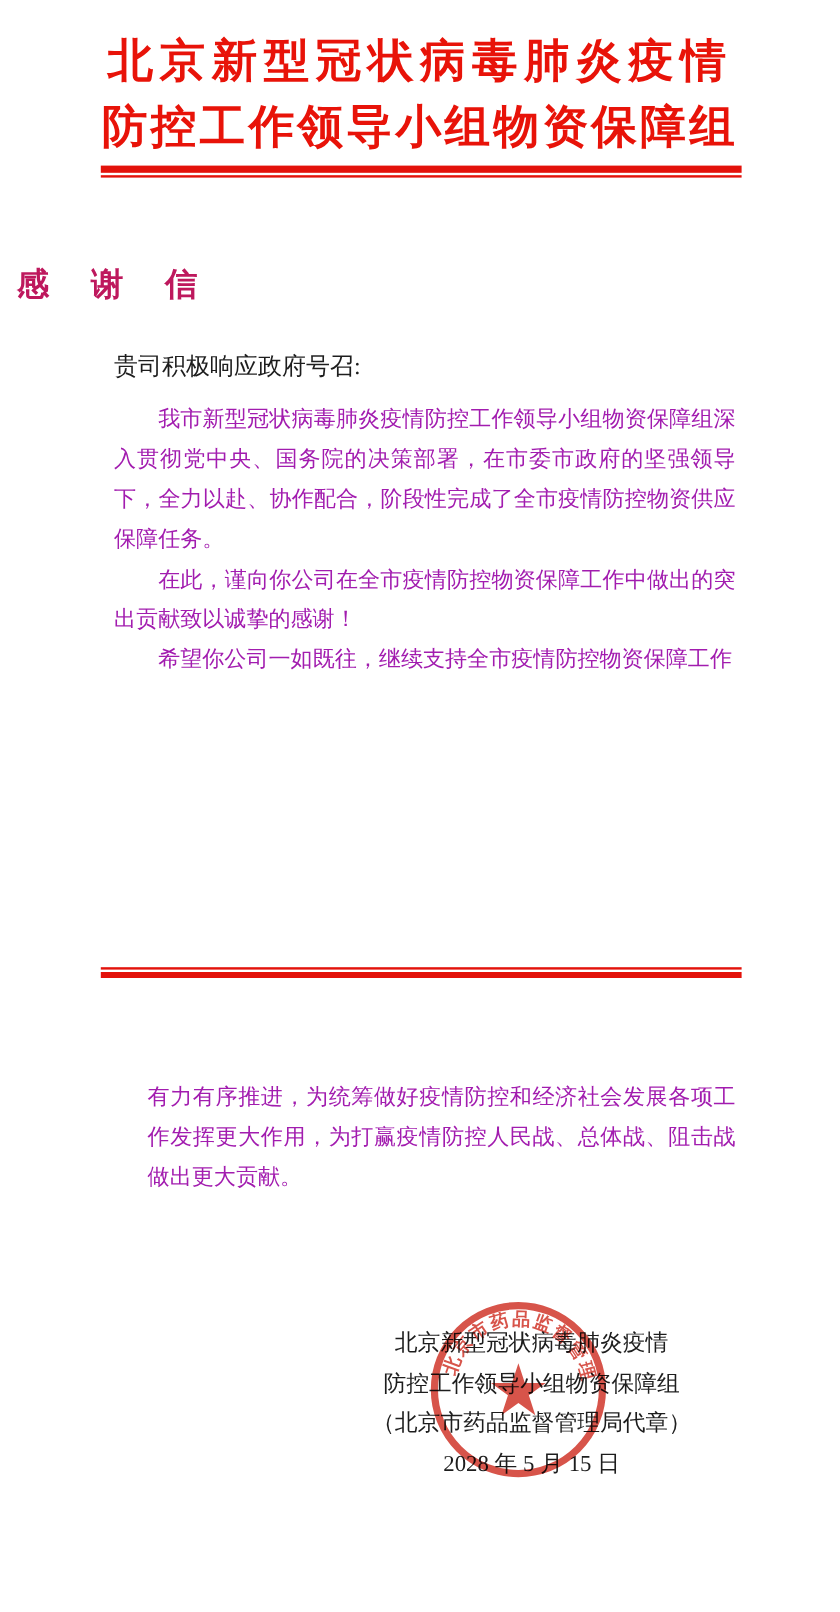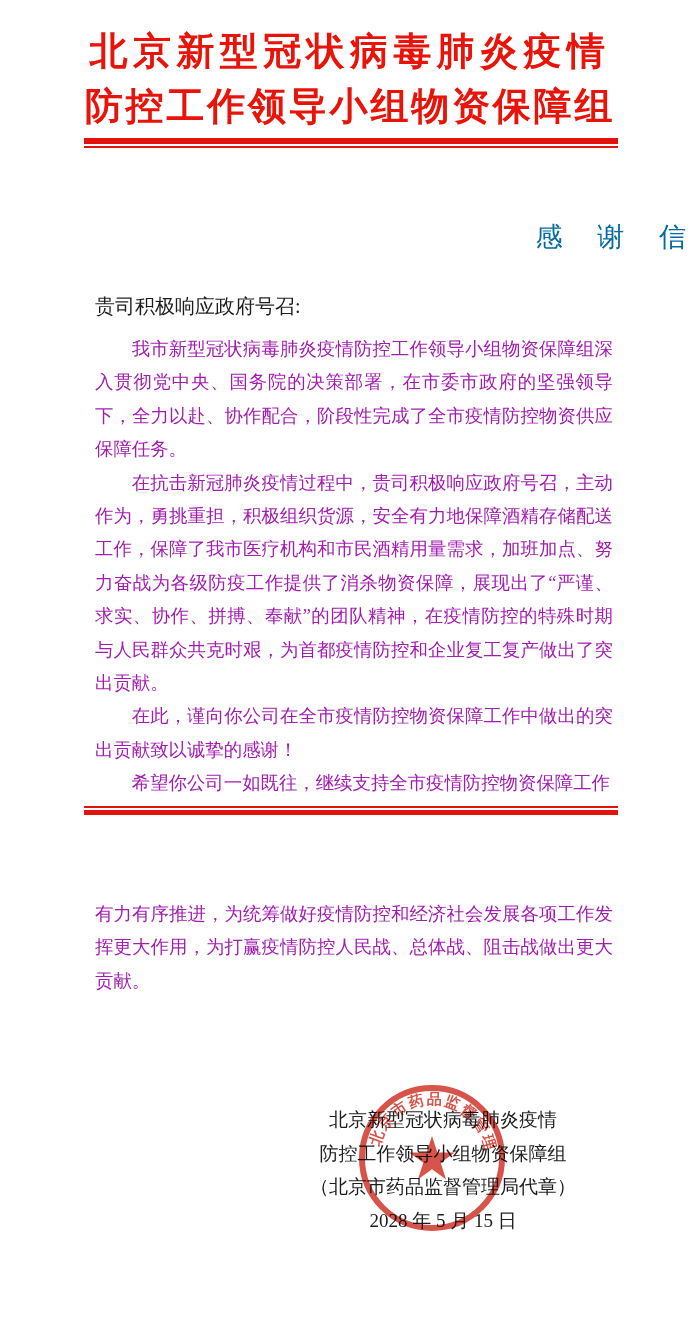--- a/index.html
+++ b/index.html
@@ -39,24 +39,24 @@
   }
   .rule-pagebreak {
     top: 806px;
     border-top: 2.5px solid #e3120b;
     border-bottom: 5px solid #e3120b;
   }
   
   .letter-title {
     position: absolute;
     top: 220px; left: 0; right: 0;
-    text-align: right;
+    text-align: left;
     font-size: 27px;
-    font-weight: normal;
-    color: #0369a1;
+    font-weight: bold;
+    color: #be185d;
     letter-spacing: 14px;
     text-indent: 14px; 
     line-height: 34px;
   }
   
   .recipient {
     position: absolute;
     top: 293px; left: 95px;
     font-size: 20px;
     line-height: 27px;
@@ -69,21 +69,21 @@
     width: 518px;
     font-size: 18.4px;
     line-height: 33.4px;
     text-align: justify;
     word-break: break-all;
     color: #a21caf;
   }
   .body-block p { margin: 0; padding: 0; text-indent: 2em; }
   .body-page1 { top: 333px; }
   .body-page2 { top: 898px; }
-  .body-page2 p { text-indent: 0; }
+  .body-page2 p { text-indent: 0; margin-left: 28px; }
   
   .signature {
     position: absolute;
     top: 1103px;
     left: 297px;
     width: 292px;
     text-align: center;
     font-size: 19px;
     line-height: 33.6px;
     color: #1d1d1d;
@@ -120,21 +120,20 @@
   </div>
 
   <div class="rule rule-header"></div>
 
   <div class="letter-title">感 谢 信</div>
 
   <div class="recipient">贵司积极响应政府号召:</div>
 
   <div class="body-block body-page1">
     <p>我市新型冠状病毒肺炎疫情防控工作领导小组物资保障组深入贯彻党中央、国务院的决策部署，在市委市政府的坚强领导下，全力以赴、协作配合，阶段性完成了全市疫情防控物资供应保障任务。</p>
-    <p>在抗击新冠肺炎疫情过程中，贵司积极响应政府号召，主动作为，勇挑重担，积极组织货源，安全有力地保障酒精存储配送工作，保障了我市医疗机构和市民酒精用量需求，加班加点、努力奋战为各级防疫工作提供了消杀物资保障，展现出了“严谨、求实、协作、拼搏、奉献”的团队精神，在疫情防控的特殊时期与人民群众共克时艰，为首都疫情防控和企业复工复产做出了突出贡献。</p>
     <p>在此，谨向你公司在全市疫情防控物资保障工作中做出的突出贡献致以诚挚的感谢！</p>
     <p>希望你公司一如既往，继续支持全市疫情防控物资保障工作</p>
   </div>
 
   <div class="rule rule-pagebreak"></div>
 
   <div class="body-block body-page2">
     <p>有力有序推进，为统筹做好疫情防控和经济社会发展各项工作发挥更大作用，为打赢疫情防控人民战、总体战、阻击战做出更大贡献。</p>
   </div>
 

